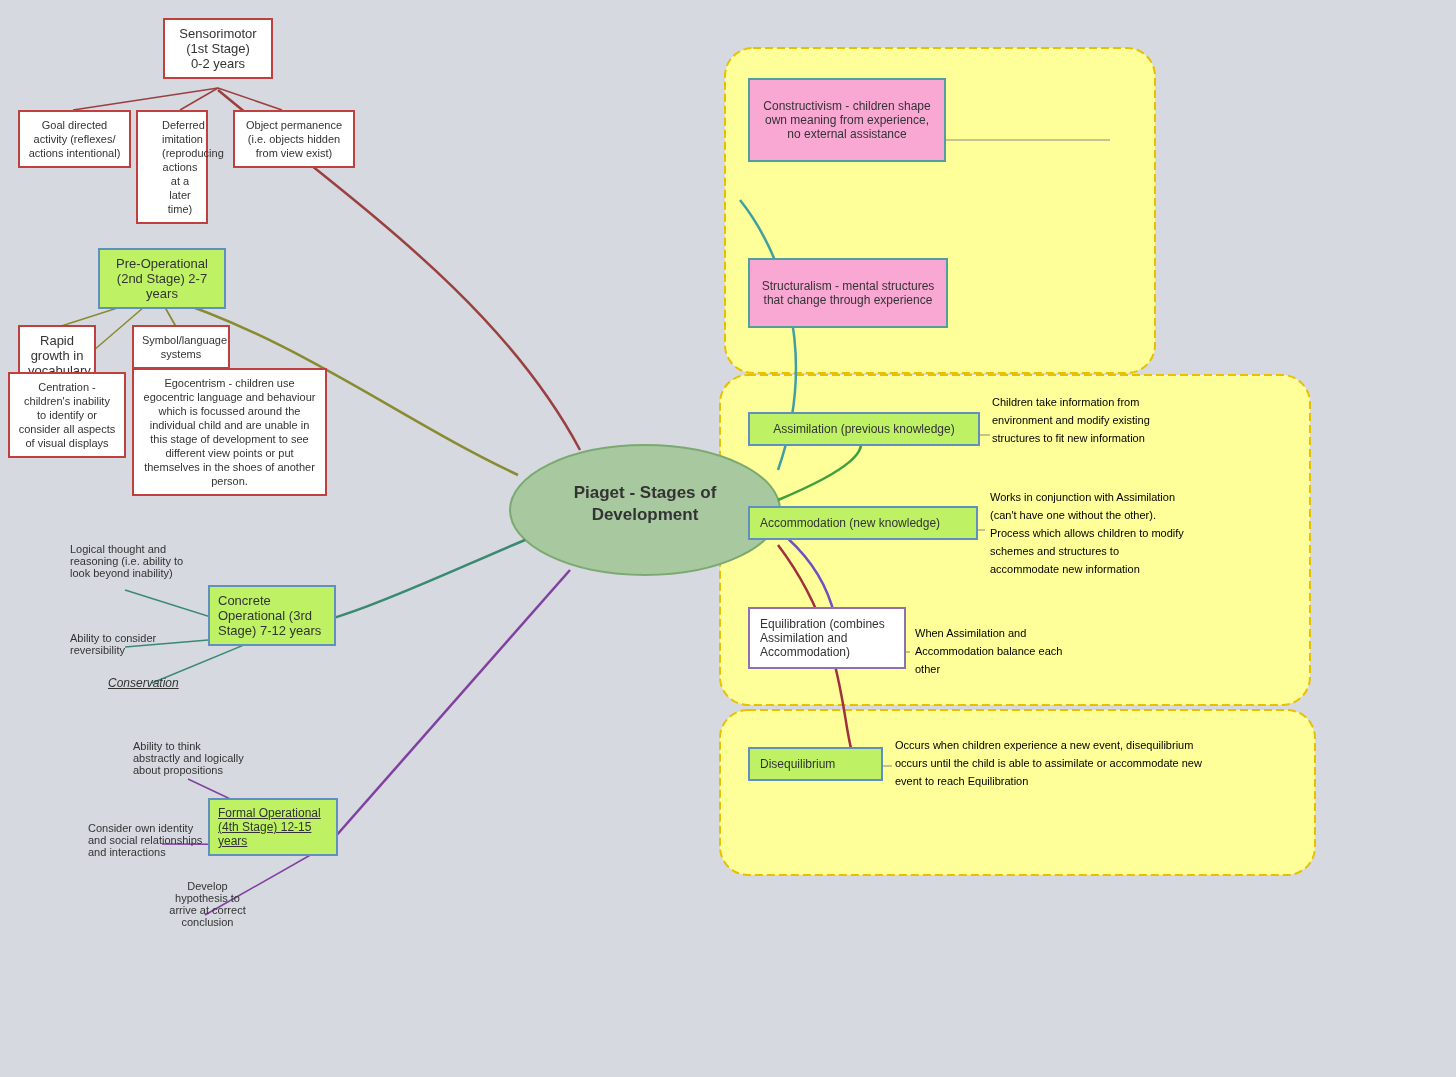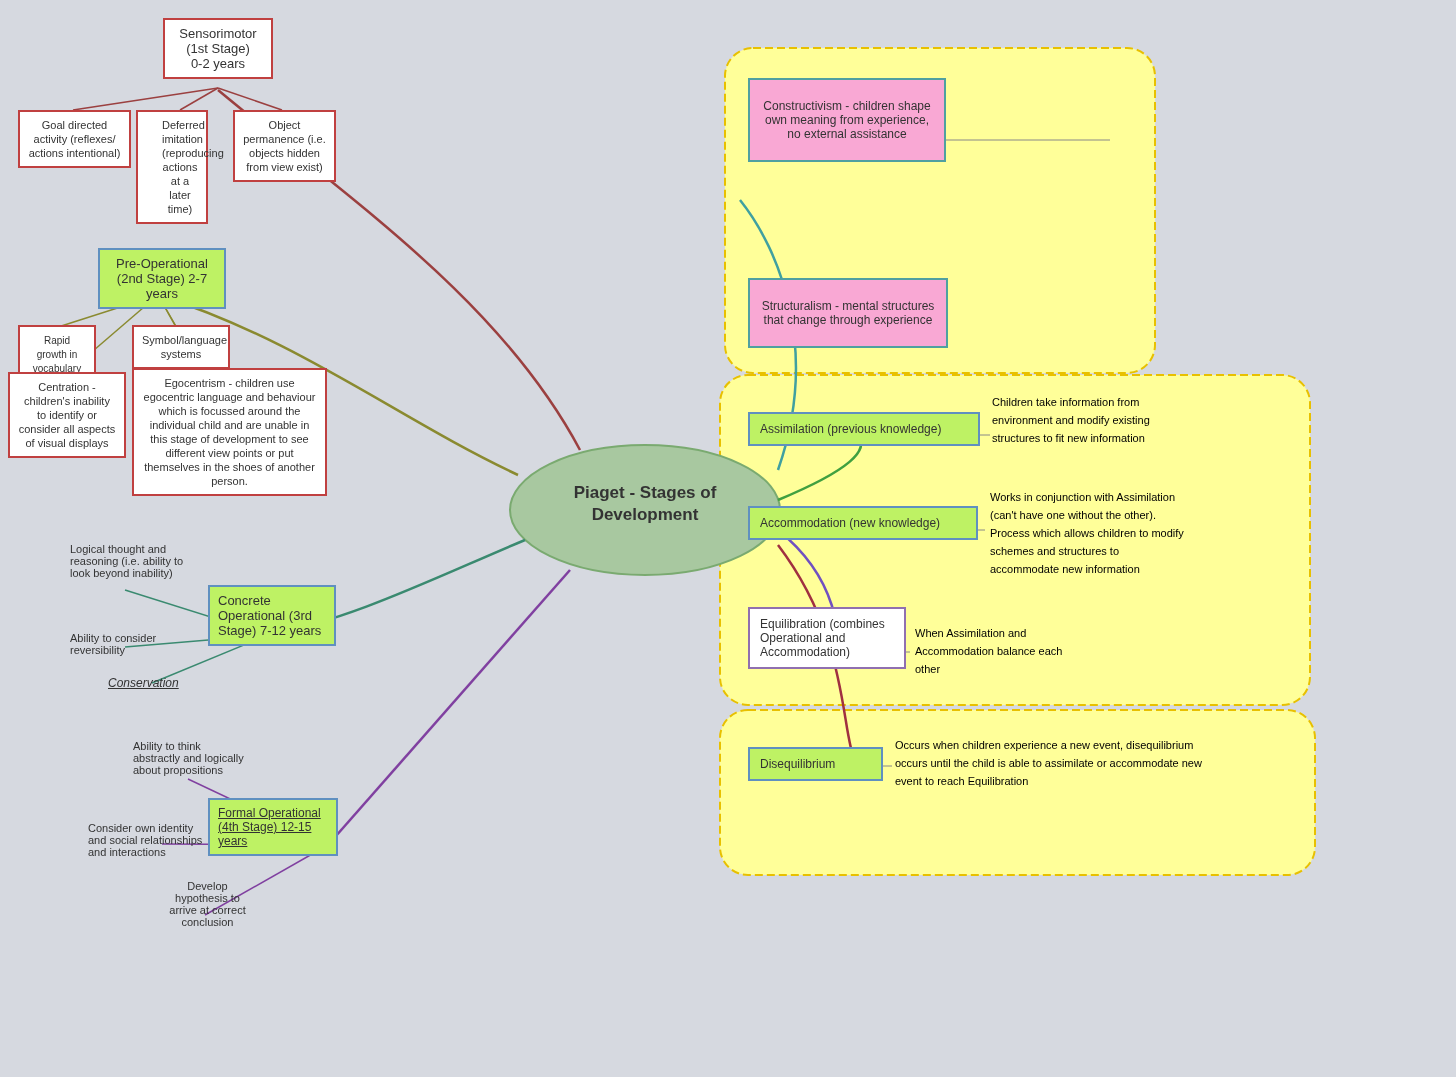--- a/index.html
+++ b/index.html
@@ -129,32 +129,32 @@
 (1st Stage)
 0-2 years</span>
 </div>
 
 <div class="box-red" style="left:18px;top:110px;width:113px;">
   <span style="font-size:11px;">Goal directed activity (reflexes/ actions intentional)</span>
 </div>
 <div class="box-red" style="left:136px;top:110px;width:72px;padding-left:24px;">
   <span style="font-size:11px;">Deferred imitation (reproducing actions at a later time)</span>
 </div>
-<div class="box-red" style="left:233px;top:110px;width:103px;">
+<div class="box-red" style="left:233px;top:110px;width:122px;">
   <span style="font-size:11px;">Object permanence (i.e. objects hidden from view exist)</span>
 </div>
 
 <div class="box-blue" style="left:98px;top:248px;width:128px;">
   <span style="font-size:13px;text-align:center;display:block;">Pre-Operational
 (2nd Stage)
 2-7 years</span>
 </div>
 
 <div class="box-red" style="left:18px;top:325px;width:78px;">
-  <span style="font-size:10px;">Rapid growth in vocabulary</span>
+  <span style="font-size:13px;">Rapid growth in vocabulary</span>
 </div>
 <div class="box-red" style="left:132px;top:325px;width:98px;">
   <span style="font-size:11px;">Symbol/language systems</span>
 </div>
 <div class="box-red" style="left:132px;top:368px;width:195px;">
   <span style="font-size:11px;">Egocentrism - children use egocentric  language and behaviour which is focussed around the individual child and are unable in this stage of development to see different view points or put themselves in the shoes of another person.</span>
 </div>
 <div class="box-red" style="left:8px;top:372px;width:118px;">
   <span style="font-size:11px;">Centration - children's inability to identify or consider all aspects of visual displays</span>
 </div>
@@ -187,40 +187,40 @@
 <div class="text-node" style="left:88px;top:822px;width:115px;text-align:left;">
   <span style="font-size:11px;">Consider own identity and social relationships and interactions</span>
 </div>
 <div class="text-node" style="left:160px;top:880px;width:95px;text-align:center;">
   <span style="font-size:11px;">Develop hypothesis to arrive at correct conclusion</span>
 </div>
 
 <div class="box-teal" style="left:748px;top:78px;width:198px;">
   <span style="font-size:12px;">Constructivism - children shape own meaning from experience, no external assistance</span>
 </div>
-<div class="box-teal" style="left:748px;top:258px;width:200px;margin-top:20px;">
+<div class="box-teal" style="left:748px;top:258px;width:200px;">
   <span style="font-size:12px;">Structuralism - mental structures that change through experience</span>
 </div>
 
-<div class="box-blue" style="left:748px;top:412px;width:232px;padding:8px 10px;">
+<div class="box-blue" style="left:748px;top:412px;width:232px;padding:8px 10px;text-align:center;">
   <span style="font-size:12px;">Assimilation (previous knowledge)</span>
 </div>
 <div style="position:absolute;left:992px;top:392px;width:185px;">
   <span style="font-size:11px;">Children take information from environment and modify existing structures to fit new information</span>
 </div>
 
 <div class="box-blue" style="left:748px;top:506px;width:230px;padding:8px 10px;">
   <span style="font-size:12px;">Accommodation (new knowledge)</span>
 </div>
 <div style="position:absolute;left:990px;top:487px;width:200px;">
   <span style="font-size:11px;">Works in conjunction with Assimilation (can't have one without the other). Process which allows children to modify schemes and structures to accommodate new information</span>
 </div>
 
 <div class="box-purple" style="left:748px;top:607px;width:158px;padding:8px 10px;">
-  <span style="font-size:12px;">Equilibration (combines Operational and Accommodation)</span>
+  <span style="font-size:12px;">Equilibration (combines Assimilation and Accommodation)</span>
 </div>
 <div style="position:absolute;left:915px;top:623px;width:175px;">
   <span style="font-size:11px;">When Assimilation and Accommodation balance each other</span>
 </div>
 
 <div class="box-blue" style="left:748px;top:747px;width:135px;padding:8px 10px;">
   <span style="font-size:12px;">Disequilibrium</span>
 </div>
 <div style="position:absolute;left:895px;top:735px;width:315px;">
   <span style="font-size:11px;">Occurs when children experience a new event, disequilibrium occurs until the child is able to assimilate or accommodate new event to reach Equilibration</span>

